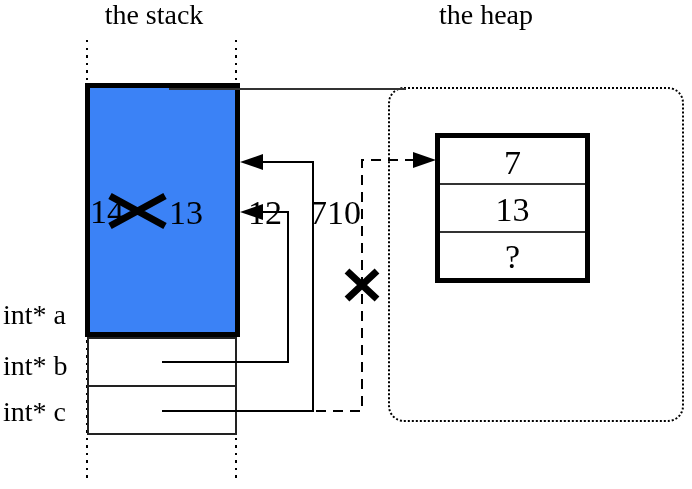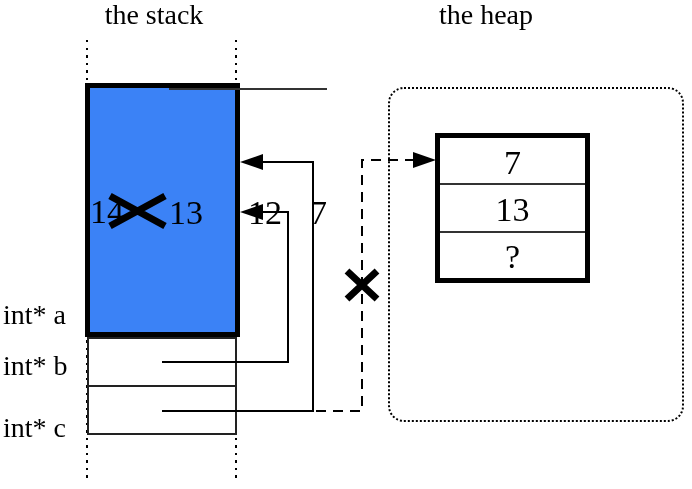--- a/index.html
+++ b/index.html
@@ -128,30 +128,33 @@
     </div>
     <div class="cell num">
       <span>13</span>
     </div>
     <div class="cell">
       <span class="cross-wrap">
         <span>12</span>
       </span>
       <span class="gap7">7</span>
     </div>
+    <div class="cell num">
+      <span>10</span>
+    </div>
   </div>
 
   <div class="locals-box">
     <div class="lcell"></div>
     <div class="lcell"></div>
   </div>
 
   <div class="ptr-label" style="top:301px">int* a</div>
   <div class="ptr-label" style="top:352px">int* b</div>
-  <div class="ptr-label" style="top:414px">int* c</div>
+  <div class="ptr-label" style="top:398px">int* c</div>
 
   <div class="heap-block">
     <div class="cell">
       <span>7</span>
     </div>
     <div class="cell">
       <span>13</span>
     </div>
     <div class="cell">
       <span>?</span>

